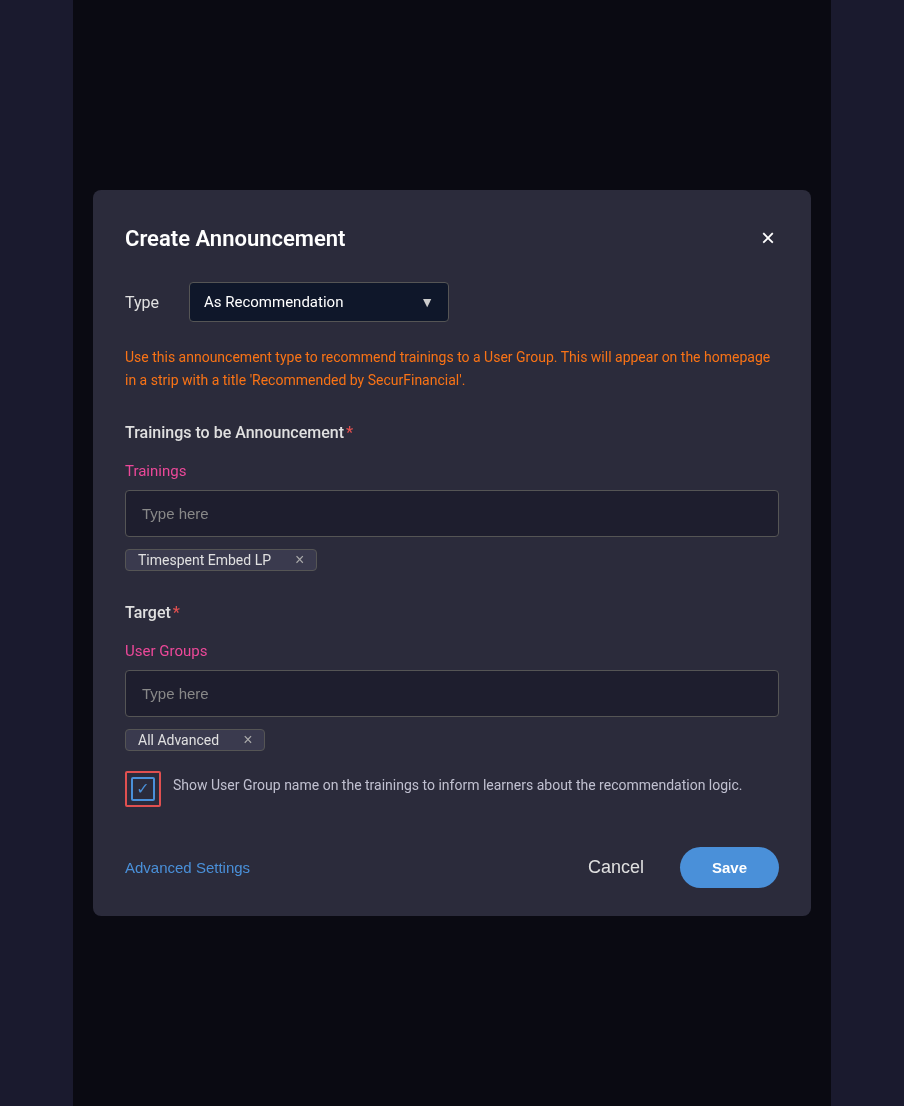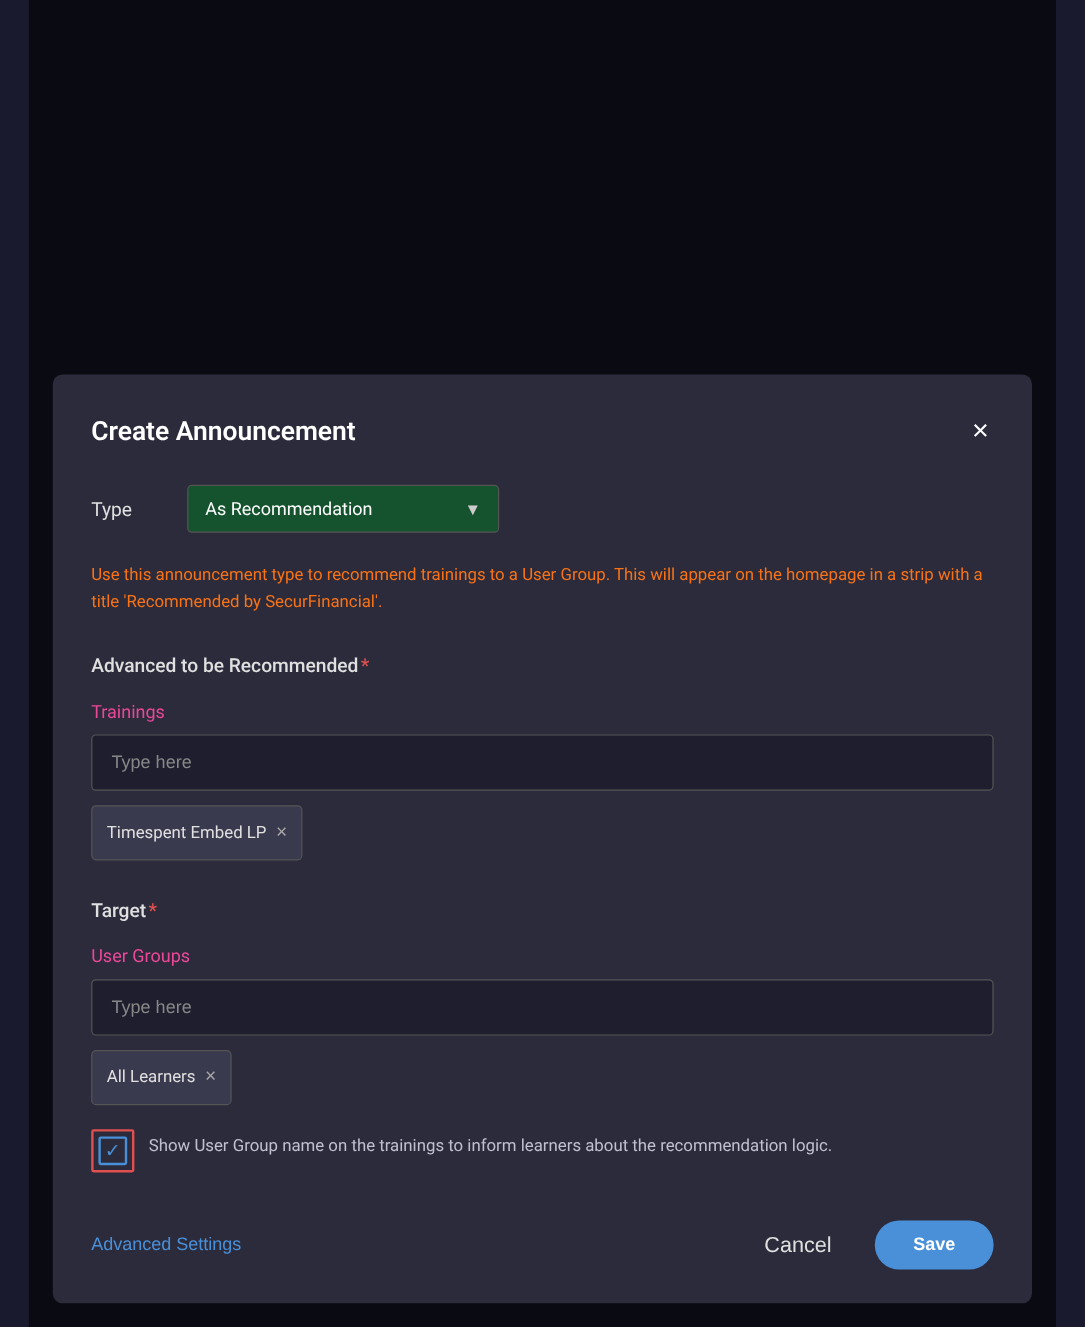--- a/index.html
+++ b/index.html
@@ -12,25 +12,25 @@
       background: #1a1a2e;
       display: flex;
       justify-content: center;
       align-items: center;
       min-height: 100vh;
       font-family: -apple-system, BlinkMacSystemFont, 'Segoe UI', Roboto, sans-serif;
     }
 
     .modal-overlay {
       background: rgba(0,0,0,0.6);
-      width: 856px;
+      width: 758px;
       min-height: 1106px;
       display: flex;
       justify-content: center;
-      align-items: flex-end;
+      align-items: center;
       padding: 20px;
     }
 
     .modal {
       background: #2b2b3b;
       border-radius: 8px;
       width: 900px;
       padding: 32px 32px 28px 32px;
       position: relative;
       color: #e0e0e0;
@@ -55,34 +55,34 @@
       color: #ffffff;
       font-size: 24px;
       cursor: pointer;
       line-height: 1;
       padding: 4px;
     }
 
     .type-row {
       display: flex;
       align-items: center;
-      gap: 32px;
+      gap: 16px;
       margin-bottom: 24px;
     }
 
     .type-label {
       font-size: 16px;
       color: #e0e0e0;
       min-width: 48px;
     }
 
     .type-select {
       display: flex;
       align-items: center;
-      background: #14532d;
+      background: #0f172a;
       border: 1px solid #555;
       border-radius: 4px;
       padding: 10px 14px;
       cursor: pointer;
       min-width: 260px;
       justify-content: space-between;
       color: #ffffff;
       font-size: 15px;
     }
 
@@ -136,25 +136,25 @@
     .tag-container {
       display: flex;
       flex-wrap: wrap;
       gap: 8px;
       margin-top: 12px;
     }
 
     .tag {
       display: flex;
       align-items: center;
-      gap: 8px;
+      gap: 24px;
       background: #3a3a4e;
       border: 1px solid #555;
       border-radius: 4px;
-      padding: 14px 12px;
+      padding: 2px 12px;
       font-size: 14px;
       color: #e0e0e0;
     }
 
     .tag-remove {
       cursor: pointer;
       color: #aaa;
       font-size: 16px;
       line-height: 1;
       background: none;
@@ -273,21 +273,21 @@
       <div class="type-select">
         <span>As Recommendation</span>
         <span class="dropdown-arrow">▼</span>
       </div>
     </div>
 
     <p class="description-text">Use this announcement type to recommend trainings to a User Group. This will appear on the homepage in a strip with a title 'Recommended by SecurFinancial'.</p>
 
     <div>
       <div class="section-title">
-        <span>Advanced to be Recommended</span><span class="required-star">*</span>
+        <span>Trainings to be Announcement</span><span class="required-star">*</span>
       </div>
 
       <div class="field-label">Trainings</div>
 
       <input class="text-input" type="text" placeholder="Type here" style="">
 
       <div class="tag-container">
         <div class="tag">
           <span>Timespent Embed LP</span>
           <button class="tag-remove">×</button>
@@ -300,21 +300,21 @@
         <span>Target</span><span class="required-star">*</span>
       </div>
 
       <div class="user-groups-section">
         <div class="field-label">User Groups</div>
 
         <input class="text-input" type="text" placeholder="Type here" style="">
 
         <div class="tag-container">
           <div class="tag">
-            <span>All Learners</span>
+            <span>All Advanced</span>
             <button class="tag-remove">×</button>
           </div>
         </div>
       </div>
 
       <div class="checkbox-row">
         <div class="checkbox-wrapper">
           <div class="checkbox-inner">
             <span class="checkbox-check">✓</span>
           </div>

